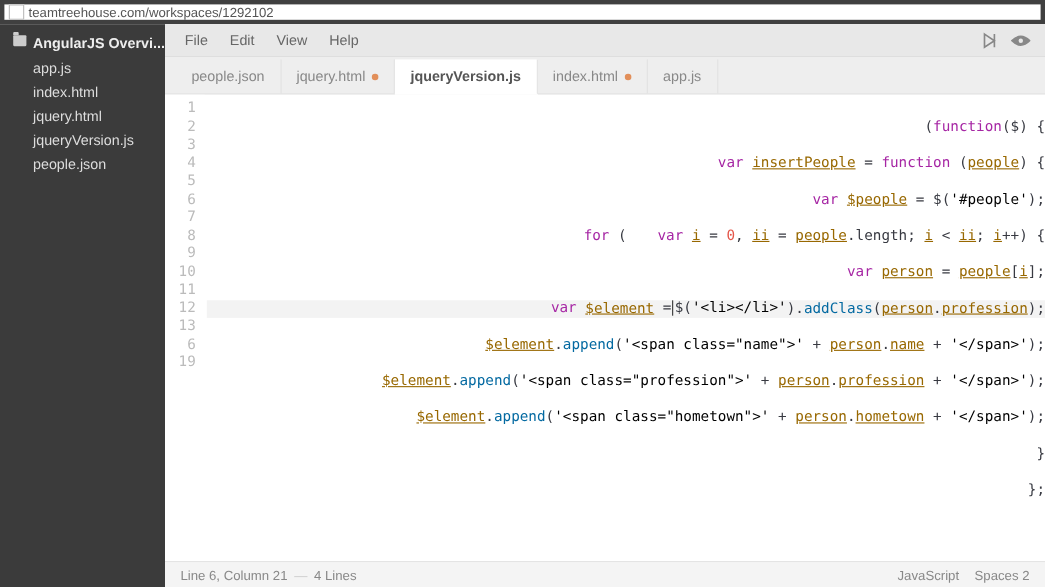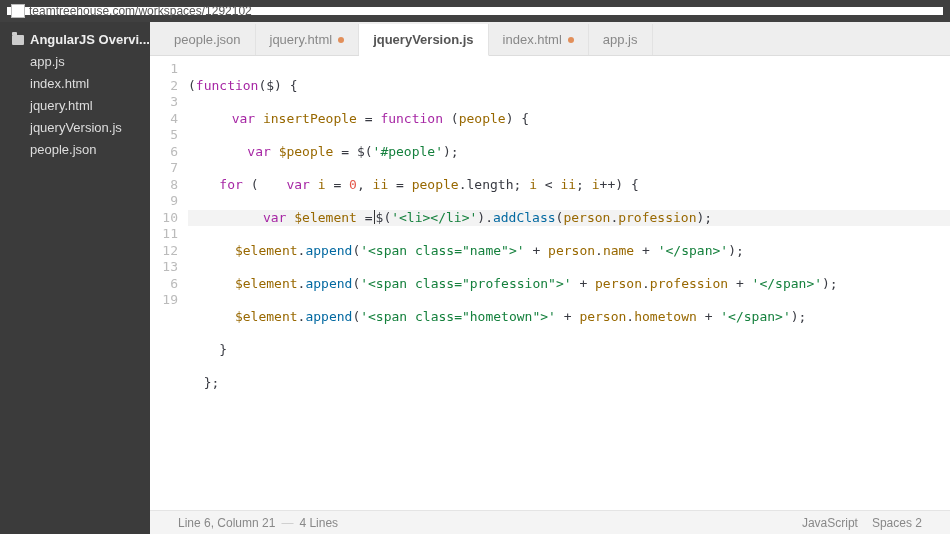--- a/index.html
+++ b/index.html
@@ -7,21 +7,21 @@
       font-family: -apple-system, BlinkMacSystemFont, "Segoe UI", Arial, sans-serif;
       font-size: 13px;
       color: #333;
       background: #fff;
       width: 950px;
       height: 534px;
       overflow: hidden;
     }
     .url-bar {
       height: 22px;
-      border: 7px solid #404040;
+      border: 4px solid #404040;
       display: flex;
       align-items: center;
       padding: 0 4px;
       background: #fff;
       font-size: 12px;
       color: #555;
     }
     .url-bar .page-icon {
       width: 14px;
       height: 14px;
@@ -35,21 +35,21 @@
     }
     .sidebar {
       width: 150px;
       background: #3b3b3b;
       color: #ddd;
       padding-top: 6px;
       font-size: 13px;
     }
     .sidebar .project-header {
       display: flex;
-      align-items: center;
+      align-items: flex-start;
       padding: 4px 8px 4px 12px;
       font-weight: bold;
       color: #eee;
       white-space: nowrap;
       overflow: hidden;
       text-overflow: ellipsis;
     }
     .sidebar .folder-icon {
       width: 12px;
       height: 10px;
@@ -154,44 +154,44 @@
       user-select: none;
       background: #fff;
     }
     .gutter .ln { height: 16.5px; }
     .code {
       flex: 1;
       padding: 5px 0 0 2px;
       white-space: pre;
       position: relative;
     }
-    .code .line { height: 16.5px; }
+    .code .line { height: 16.5px; text-align: right; }
     .code .line.hl { background: #f3f3f3; }
     .tok-kw { color: #a626a4; }
     .tok-var { color: #a626a4; margin-left: 28px; }
     .tok-num { color: #e45649; }
-    .tok-str { color: #15803d; margin-top: 21px; }
-    .tok-id { color: #986801; }
+    .tok-str { color: #000000; margin-top: 21px; }
+    .tok-id { color: #986801; text-decoration: underline; }
     .tok-prop { color: #0369a1; }
     .tok-plain { color: #383a42; }
     .cursor-mark {
       display: inline-block;
       width: 1px;
       height: 14px;
       background: #333;
       vertical-align: middle;
       margin: 0 1px 2px 1px;
     }
     .statusbar {
       height: 24px;
       background: #f4f4f4;
       border-top: 1px solid #e4e4e4;
       display: flex;
       align-items: center;
-      padding: 0 28px;
+      padding: 0 14px;
       font-size: 12px;
       color: #888;
       justify-content: center;
     }
     .statusbar .sep { margin: 0 6px; color: #ccc; }
     .statusbar .spacer { flex: 1; }
     .statusbar .right-item { margin-left: 14px; }
   </style>
 </head>
 <body>
@@ -208,20 +208,38 @@
       <span>AngularJS Overvi...</span>
     </div>
     <div class="file-item">app.js</div>
     <div class="file-item">index.html</div>
     <div class="file-item">jquery.html</div>
     <div class="file-item">jqueryVersion.js</div>
     <div class="file-item">people.json</div>
   </div>
 
   <div class="main">
+    <div class="menubar">
+      <div class="menu-item">File</div>
+      <div class="menu-item">Edit</div>
+      <div class="menu-item">View</div>
+      <div class="menu-item">Help</div>
+      <div class="spacer"></div>
+      <div class="action-icon">
+        <svg width="16" height="16" viewBox="0 0 16 16">
+            <path d="M3 2 L12 8 L3 14 Z M12 2 L12 14" stroke="#888" stroke-width="1.5" fill="none"></path>
+          </svg>
+      </div>
+      <div class="action-icon">
+        <svg width="18" height="12" viewBox="0 0 18 12">
+            <path d="M1 6 Q9 -2 17 6 Q9 14 1 6 Z" stroke="#888" stroke-width="1.5" fill="#888"></path>
+            <circle cx="9" cy="6" r="2" fill="#e8e8e8"></circle>
+          </svg>
+      </div>
+    </div>
 
     <div class="tabbar">
       <div class="tab">
         <span>people.json</span>
       </div>
       <div class="tab">
         <span>jquery.html</span>
         <span class="dot"></span>
       </div>
       <div class="tab active">
@@ -252,20 +270,21 @@
           <div class="ln">12</div>
         <div class="ln">13</div>
           <div class="ln">6</div>
           <div class="ln">19</div>
       </div>
       <div class="code">
 <div class="line"><span class="tok-plain">(</span><span class="tok-kw">function</span><span class="tok-plain">($) {</span></div>
 <div class="line">  <span class="tok-var">var</span> <span class="tok-id">insertPeople</span> <span class="tok-plain">=</span> <span class="tok-kw">function</span> <span class="tok-plain">(</span><span class="tok-id">people</span><span class="tok-plain">) {</span></div>
 <div class="line">    <span class="tok-var">var</span> <span class="tok-id">$people</span> <span class="tok-plain">= $(</span><span class="tok-str">'#people'</span><span class="tok-plain">);</span></div>
 <div class="line">    <span class="tok-kw">for</span> <span class="tok-plain">(</span><span class="tok-var">var</span> <span class="tok-id">i</span> <span class="tok-plain">=</span> <span class="tok-num">0</span><span class="tok-plain">,</span> <span class="tok-id">ii</span> <span class="tok-plain">=</span> <span class="tok-id">people</span><span class="tok-plain">.length;</span> <span class="tok-id">i</span> <span class="tok-plain">&lt;</span> <span class="tok-id">ii</span><span class="tok-plain">;</span> <span class="tok-id">i</span><span class="tok-plain">++) {</span></div>
+<div class="line">      <span class="tok-var">var</span> <span class="tok-id">person</span> <span class="tok-plain">=</span> <span class="tok-id">people</span><span class="tok-plain">[</span><span class="tok-id">i</span><span class="tok-plain">];</span></div>
 <div class="line hl">      <span class="tok-var">var</span> <span class="tok-id">$element</span> <span class="tok-plain">=<span class="cursor-mark"></span>$(</span><span class="tok-str">'&lt;li&gt;&lt;/li&gt;'</span><span class="tok-plain">).</span><span class="tok-prop">addClass</span><span class="tok-plain">(</span><span class="tok-id">person</span><span class="tok-plain">.</span><span class="tok-id">profession</span><span class="tok-plain">);</span></div>
 <div class="line">      <span class="tok-id">$element</span><span class="tok-plain">.</span><span class="tok-prop">append</span><span class="tok-plain">(</span><span class="tok-str">'&lt;span class="name"&gt;'</span> <span class="tok-plain">+</span> <span class="tok-id">person</span><span class="tok-plain">.</span><span class="tok-id">name</span> <span class="tok-plain">+</span> <span class="tok-str">'&lt;/span&gt;'</span><span class="tok-plain">);</span></div>
 <div class="line">      <span class="tok-id">$element</span><span class="tok-plain">.</span><span class="tok-prop">append</span><span class="tok-plain">(</span><span class="tok-str">'&lt;span class="profession"&gt;'</span> <span class="tok-plain">+</span> <span class="tok-id">person</span><span class="tok-plain">.</span><span class="tok-id">profession</span> <span class="tok-plain">+</span> <span class="tok-str">'&lt;/span&gt;'</span><span class="tok-plain">);</span></div>
 <div class="line">      <span class="tok-id">$element</span><span class="tok-plain">.</span><span class="tok-prop">append</span><span class="tok-plain">(</span><span class="tok-str">'&lt;span class="hometown"&gt;'</span> <span class="tok-plain">+</span> <span class="tok-id">person</span><span class="tok-plain">.</span><span class="tok-id">hometown</span> <span class="tok-plain">+</span> <span class="tok-str">'&lt;/span&gt;'</span><span class="tok-plain">);</span></div>
 <div class="line">    <span class="tok-plain">}</span></div>
 <div class="line">  <span class="tok-plain">};</span></div>
 <div class="line"></div>
 
 
       </div>

